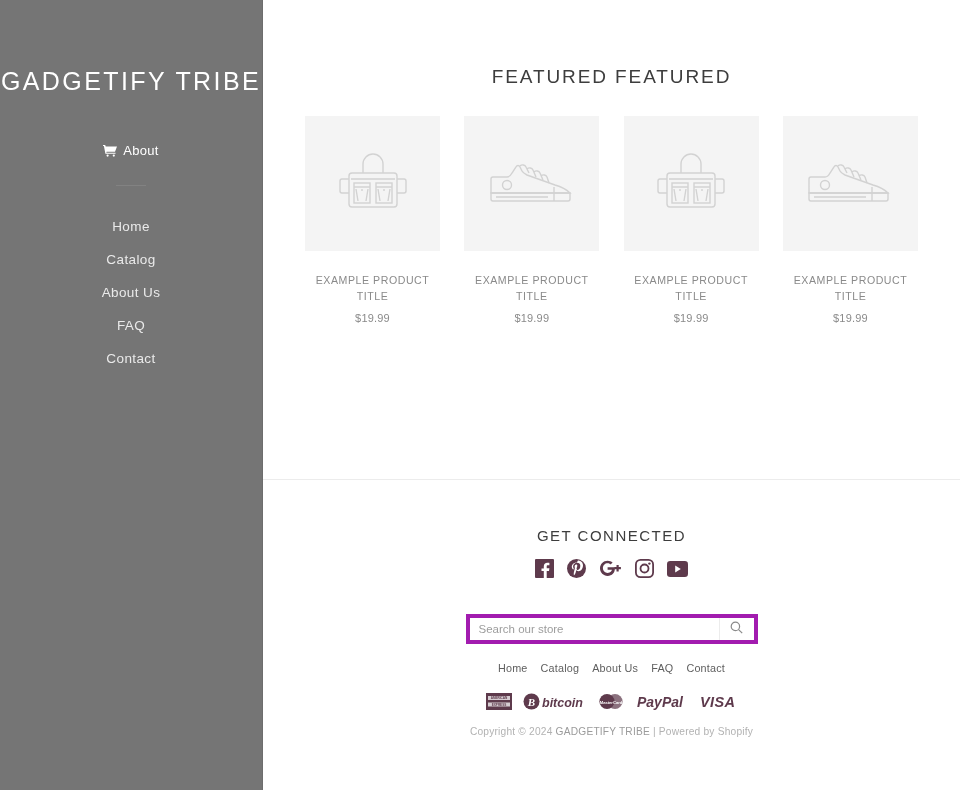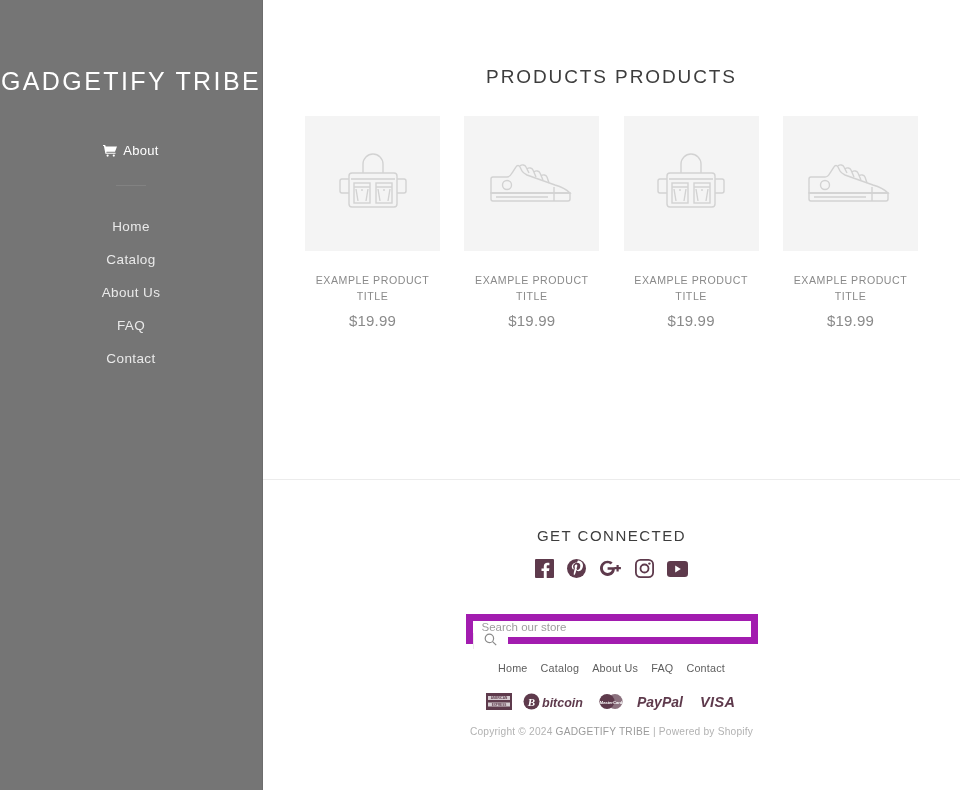--- a/index.html
+++ b/index.html
@@ -103,21 +103,21 @@
     text-align: center;
     color: #8a8a8a;
     font-size: 10.6px;
     letter-spacing: 0.55px;
     line-height: 1.55;
   }
   .product-price {
     margin-top: 7px;
     text-align: center;
     color: #8a8a8a;
-    font-size: 15px;
+    font-size: 11px;
     letter-spacing: 0.2px;
   }
 
   
   .footer {
     flex: 1;
     border-top: 1px solid #ececec;
     padding-top: 47px;
     display: flex;
     flex-direction: column;
@@ -136,24 +136,23 @@
     gap: 13px;
     margin-bottom: 36px;
   }
   .social-icon { cursor: pointer; display: block; }
   .social-icon svg { display: block; }
 
   .search-wrap {
     display: flex;
     width: 292px;
     height: 30px;
-    border: 7px solid #a21caf;
+    border: 4px solid #a21caf;
     background: #fff;
     margin-bottom: 18px;
-    flex-direction: column;
   }
   .search-input {
     flex: 1;
     border: none;
     outline: none;
     padding: 0 9px;
     font-family: "Liberation Sans", sans-serif;
     font-size: 11.5px;
     color: #6d6d6d;
     background: transparent;
@@ -234,21 +233,21 @@
         </li>
       <li>
           <a class="nav-item" href="#">Contact</a>
         </li>
     </ul>
   </aside>
 
   <div class="main">
 
     <section class="content">
-      <h1 class="section-title">PRODUCTS PRODUCTS</h1>
+      <h1 class="section-title">FEATURED FEATURED</h1>
 
       <div class="product-grid">
 
         <div class="product-card">
           <div class="product-thumb">
             <span>
               <svg width="72" height="66" viewBox="0 0 72 66" fill="none" stroke="#d2d2d2" stroke-width="1.4">
                 <path d="M26 22V13a10 10 0 0 1 20 0v9"></path>
                 <rect x="12" y="22" width="48" height="34" rx="3"></rect>
                 <path d="M12 28H5a2 2 0 0 0-2 2v10a2 2 0 0 0 2 2h7M60 28h7a2 2 0 0 1 2 2v10a2 2 0 0 1-2 2h-7"></path>

